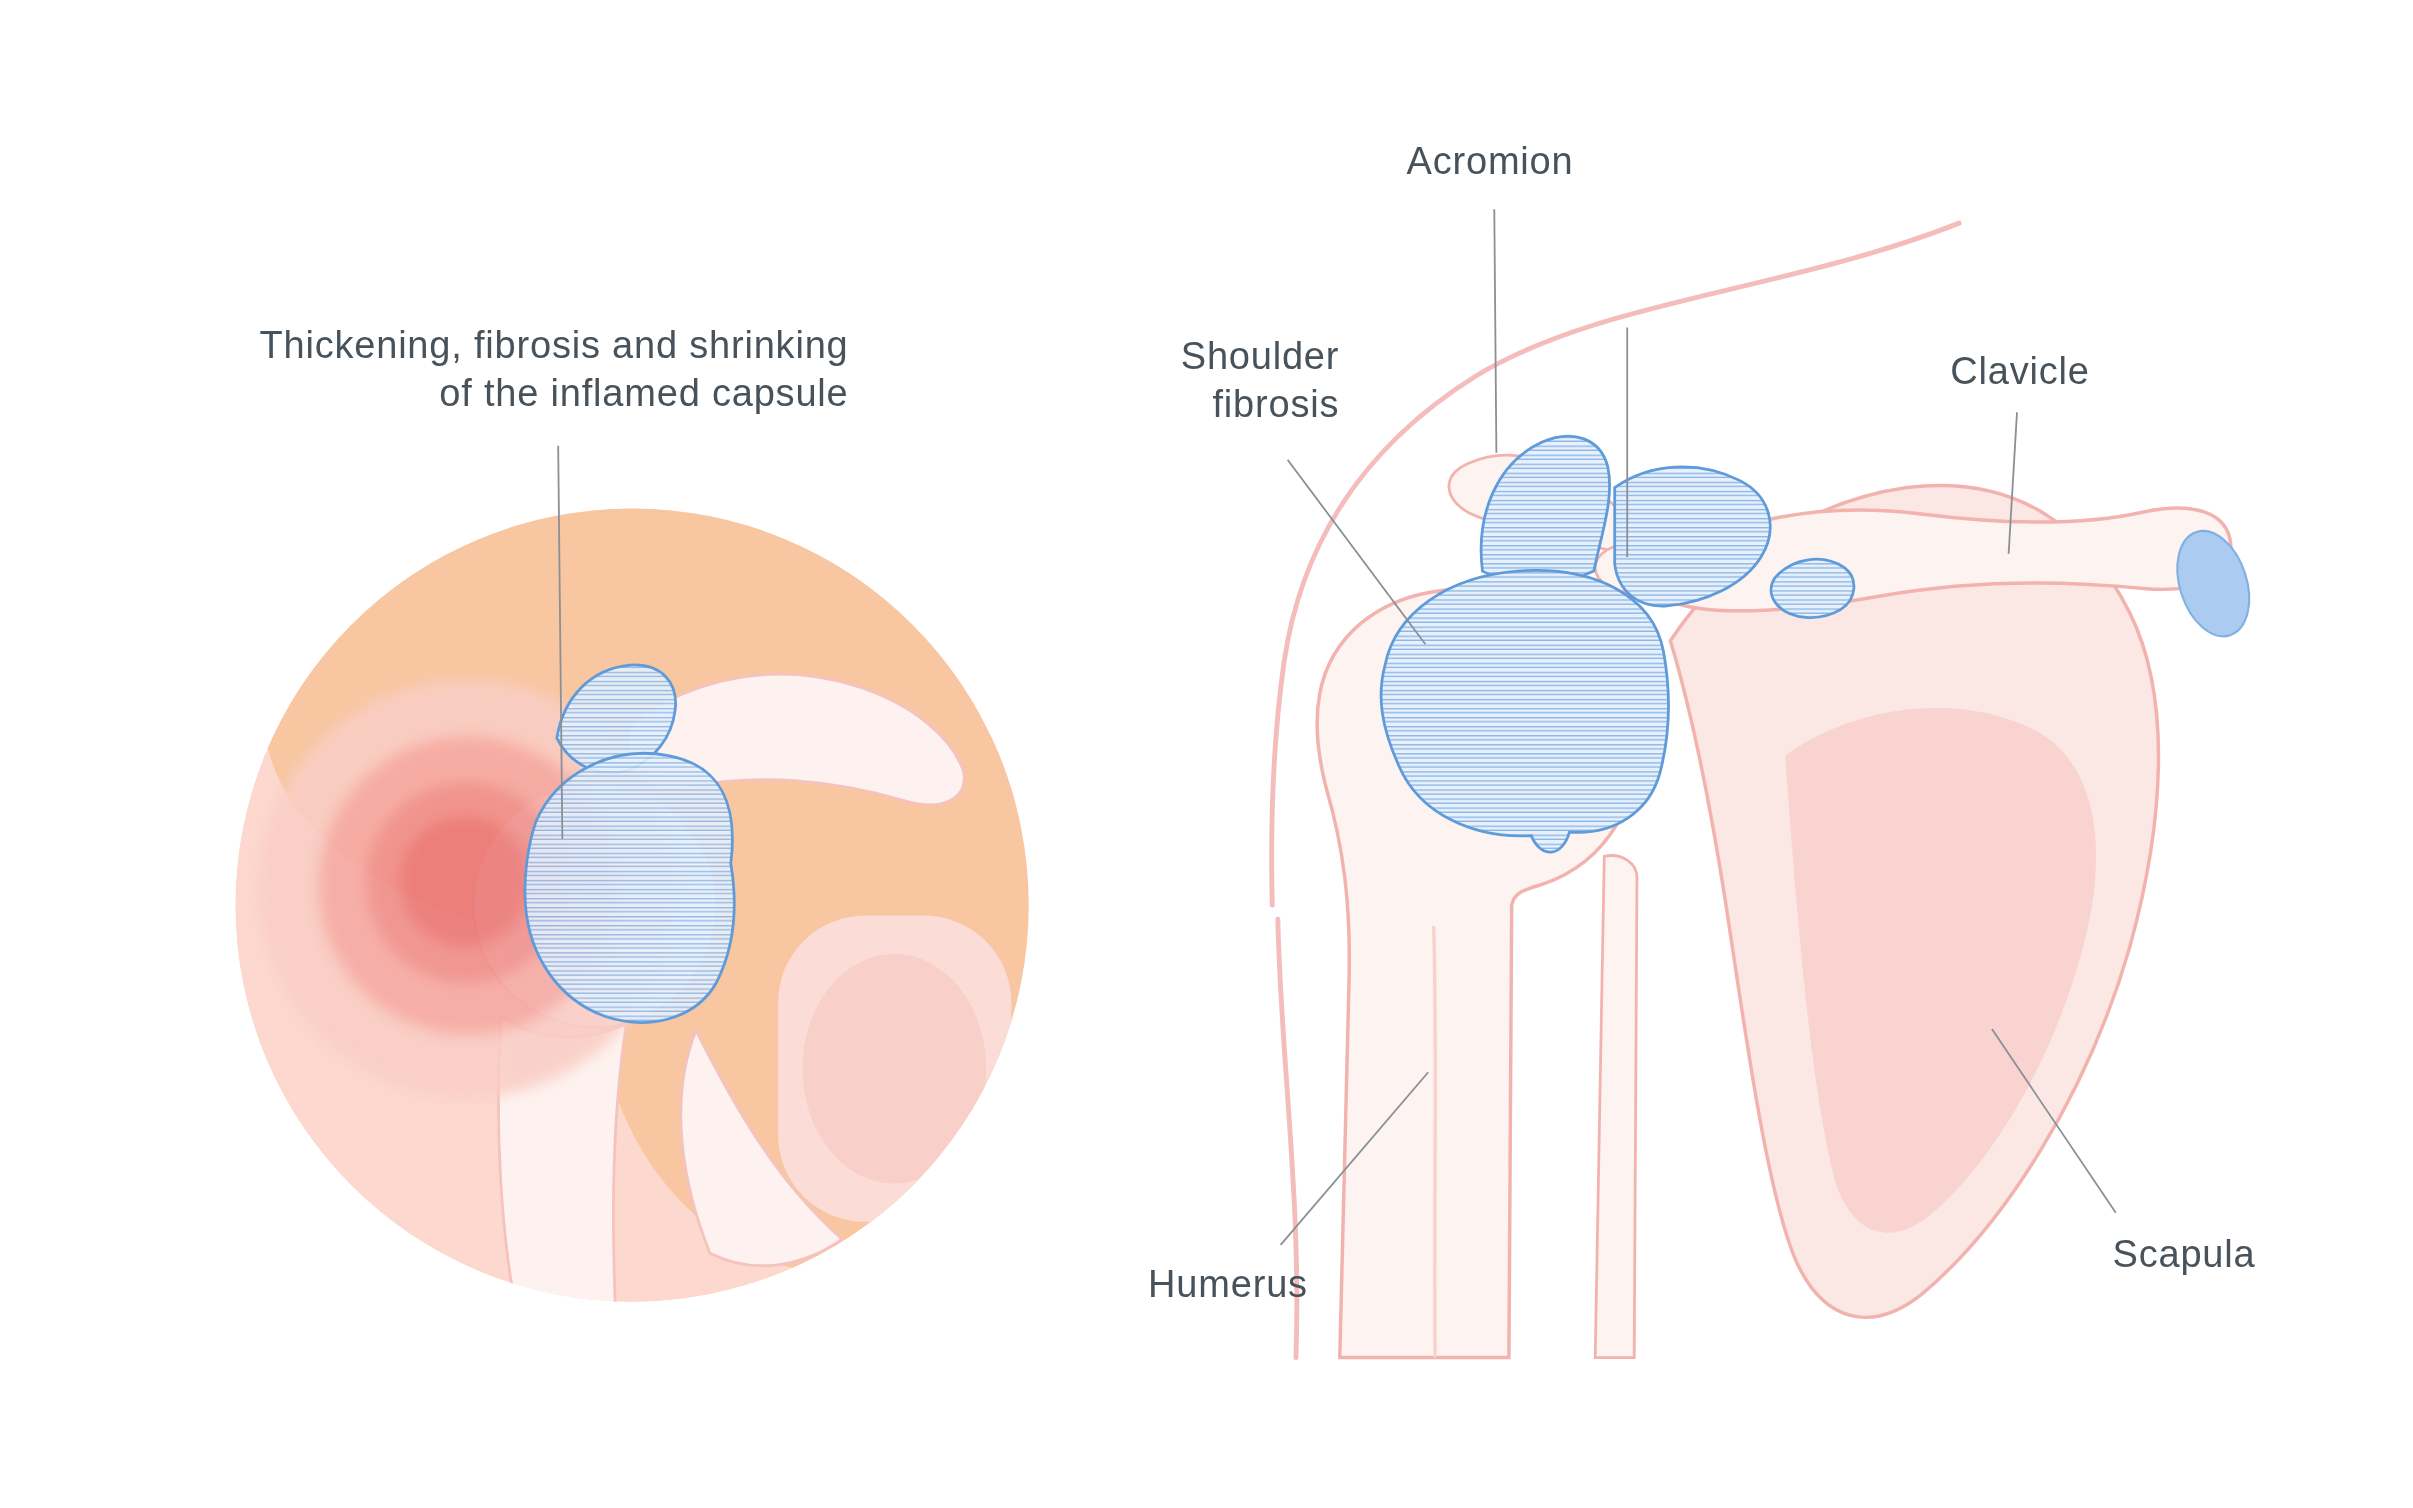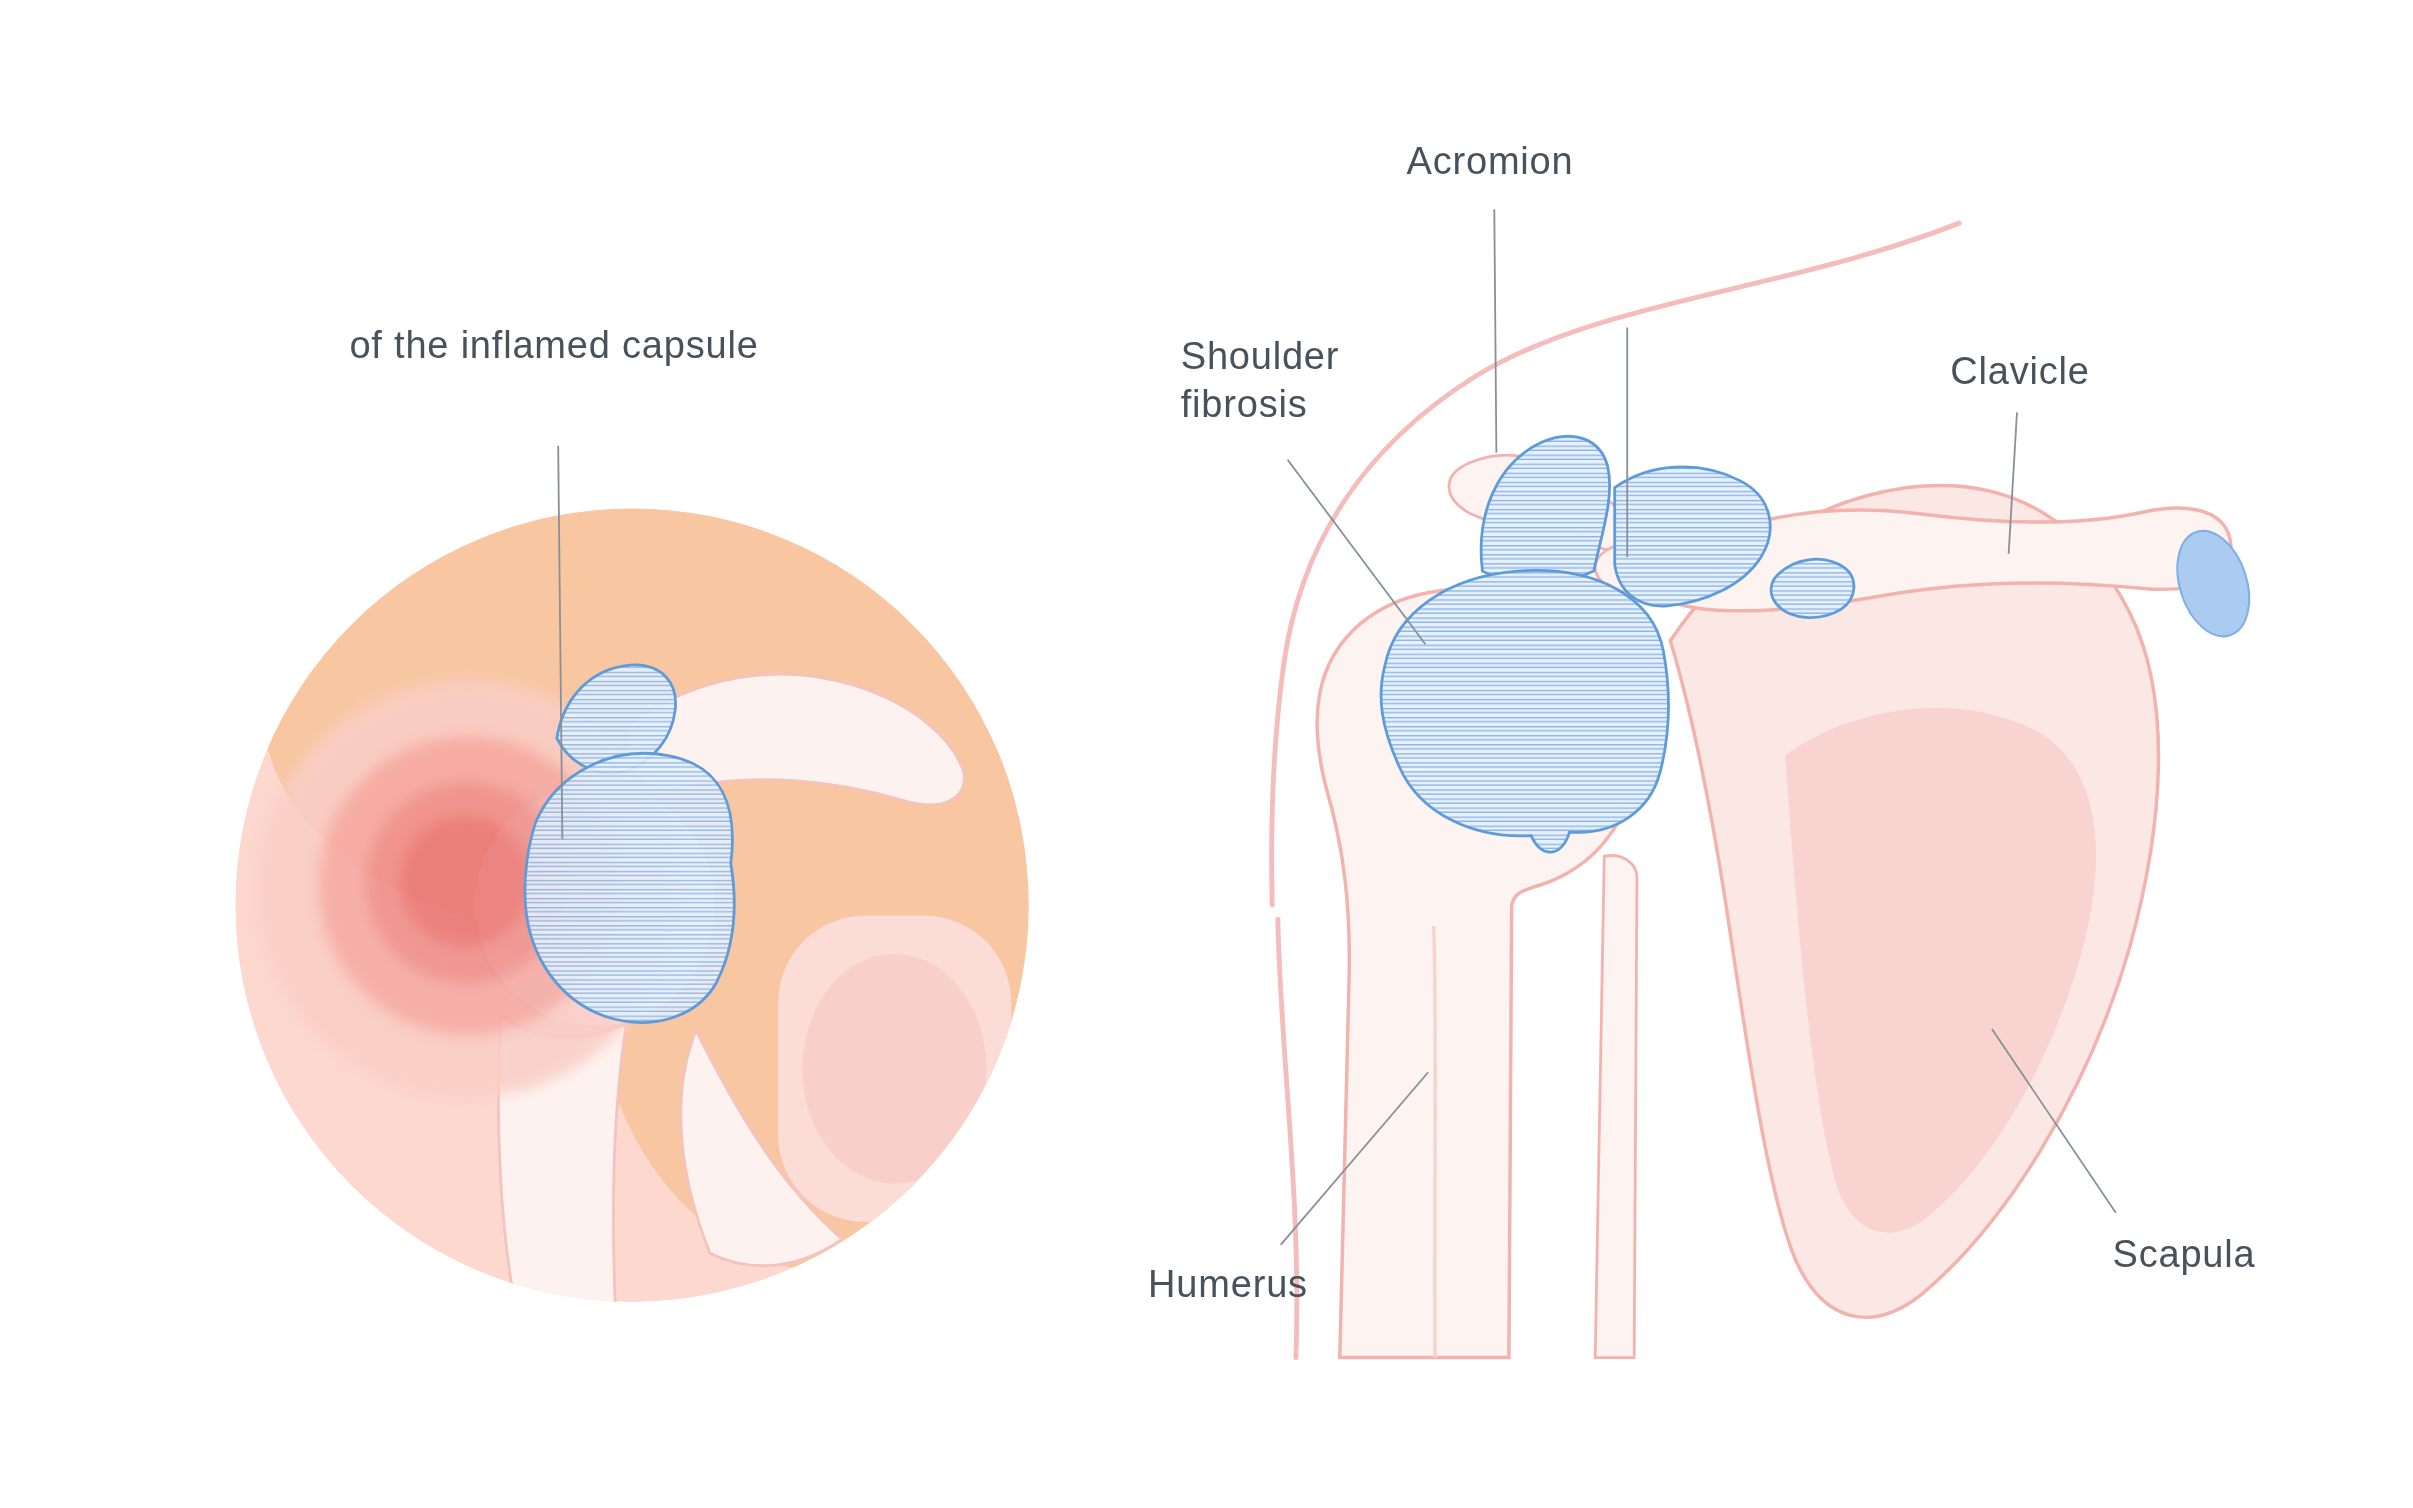--- a/index.html
+++ b/index.html
@@ -12,21 +12,21 @@
   }
   svg.art { position:absolute; left:0; top:0; }
   .label {
     position:absolute;
     transform:translateX(-50%);
     color:#47525b;
     font-size:38px;
     font-weight:500;
     letter-spacing:0.8px;
     line-height:1.26;
-    text-align:left;
+    text-align:right;
     white-space:nowrap;
   }
   .label .ln { display:block; }
 </style>
 </head>
 <body>
 
 <div class="canvas">
 
   <svg class="art" width="2413" height="1509" viewBox="0 0 3467 2167">
@@ -123,20 +123,21 @@
       <line x1="2147" y1="300" x2="2150" y2="650"></line>
       <line x1="2338" y1="470" x2="2338" y2="800"></line>
       <line x1="2898" y1="592" x2="2886" y2="795"></line>
       <line x1="1850" y1="660" x2="2048" y2="925"></line>
       <line x1="1840" y1="1788" x2="2052" y2="1540"></line>
       <line x1="3040" y1="1742" x2="2862" y2="1478"></line>
     </g>
   </svg>
 
   <div class="label" style="left:554px; top:322px;">
+    <span class="ln">Thickening, fibrosis and shrinking</span>
     <span class="ln">of the inflamed capsule</span>
   </div>
 
   <div class="label" style="left:1260px; top:333px;">
     <span class="ln">Shoulder</span>
     <span class="ln">fibrosis</span>
   </div>
 
   <div class="label" style="left:1490px; top:138px;">Acromion</div>
 

